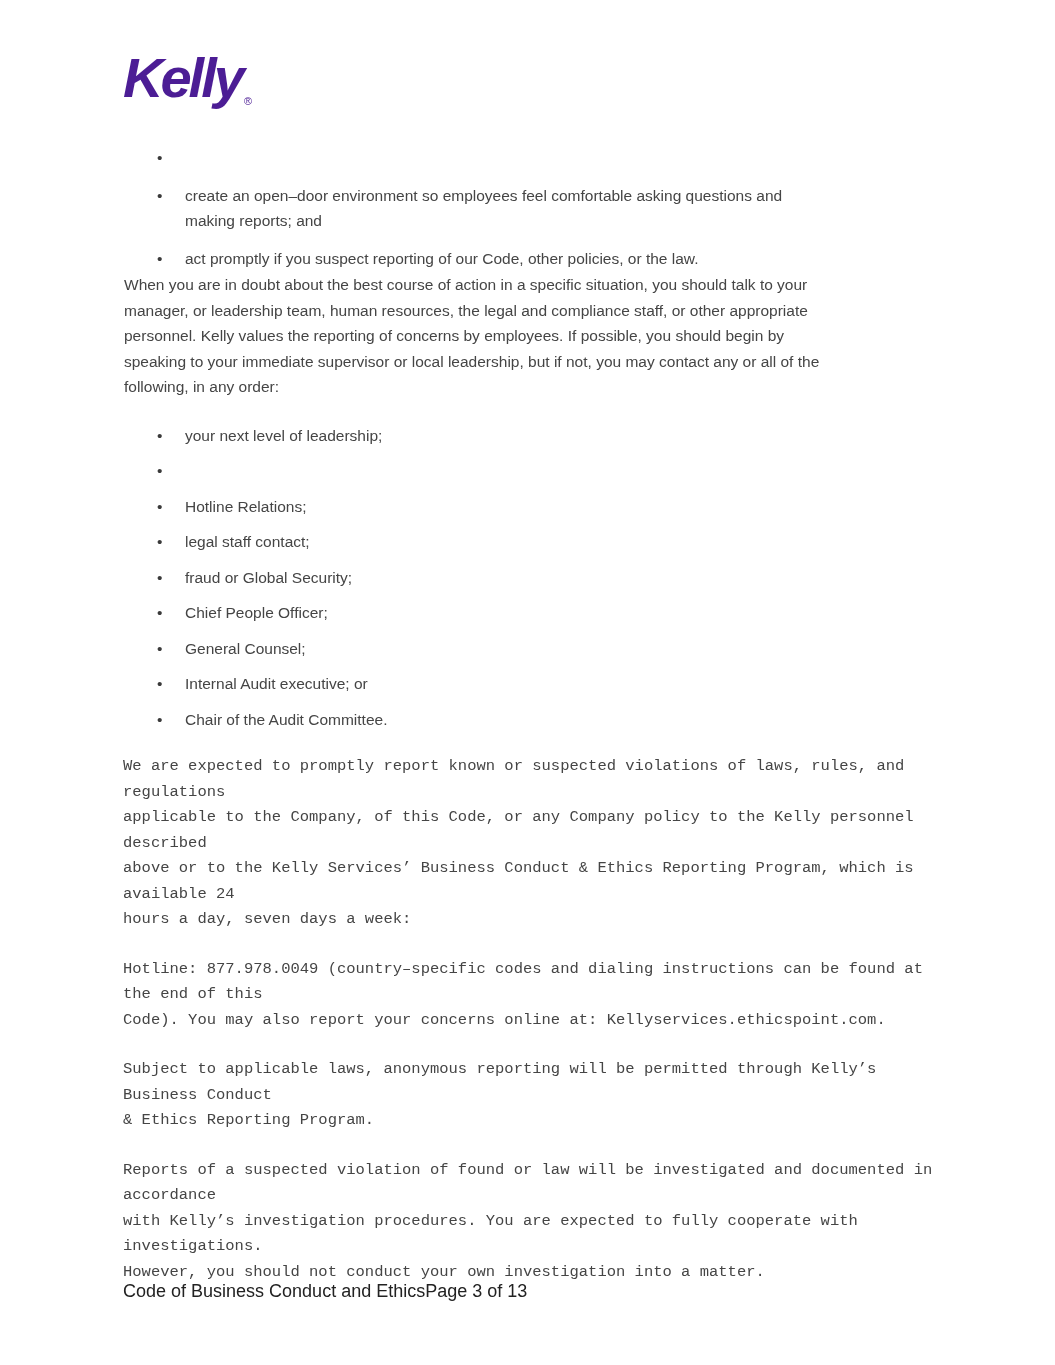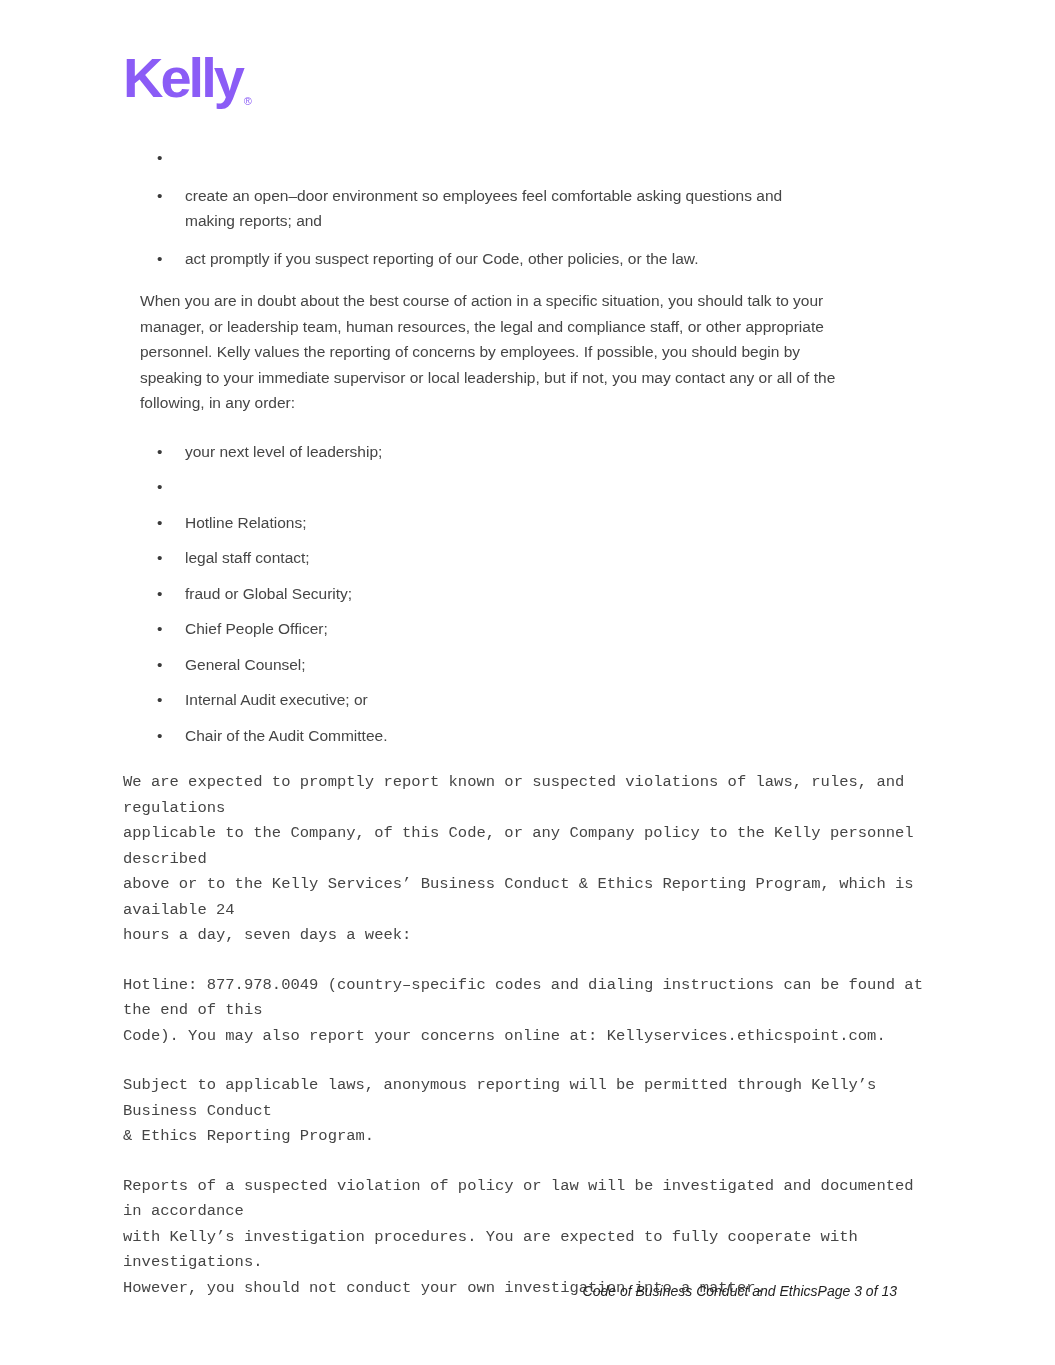--- a/index.html
+++ b/index.html
@@ -59,48 +59,47 @@
   .li-text { white-space: pre-line; }
   h1.section-heading {
     margin: 26px 0 27px 0;
     font-size: 19.5px;
     line-height: 26px;
     font-weight: 700;
     color: #323232;
     letter-spacing: 0.1px;
   }
   p.body-para {
-    margin: 17px;
+    margin: 1px;
     font-size: 15.5px;
     line-height: 25.5px;
     white-space: pre-line;
   }
   .para-group { margin-top: 22px; }
   .para-group p.body-para { margin: 0 0 24px 0; font-family: Liberation Mono, monospace; }
   .para-group p.body-para:last-child { margin-bottom: 0; }
   .footer {
     position: absolute;
     left: 123px;
     top: 1282px;
     width: 774px;
     display: flex;
-    justify-content: flex-end;
-    font-size: 14px;
+    justify-content: flex-start;
+    font-size: 18px;
     line-height: 18px;
     color: #222222;
-    font-style: italic;
   }
 </style>
 </head>
 <body>
 
 <div class="page">
   <div class="content">
 
-    <div class="logo" style="color: #8b5cf6;">
+    <div class="logo" style="color: #4c1d95; font-style: italic;">
       <span>Kelly</span><span class="reg">®</span>
     </div>
 
     <ul class="bullets first">
 
         <li>
           <span class="dot">•</span>
         </li>
 
         <li>
@@ -175,21 +174,21 @@
 applicable to the Company, of this Code, or any Company policy to the Kelly personnel described
 above or to the Kelly Services’ Business Conduct &amp; Ethics Reporting Program, which is available 24
 hours a day, seven days a week:</p>
 
         <p class="body-para">Hotline: 877.978.0049 (country–specific codes and dialing instructions can be found at the end of this
 Code). You may also report your concerns online at: Kellyservices.ethicspoint.com.</p>
 
         <p class="body-para">Subject to applicable laws, anonymous reporting will be permitted through Kelly’s Business Conduct
 &amp; Ethics Reporting Program.</p>
 
-        <p class="body-para">Reports of a suspected violation of policy or law will be investigated and documented in accordance
+        <p class="body-para">Reports of a suspected violation of found or law will be investigated and documented in accordance
 with Kelly’s investigation procedures. You are expected to fully cooperate with investigations.
 However, you should not conduct your own investigation into a matter.</p>
       </div>
 
   </div>
 
   <div class="footer">
     <span>Code of Business Conduct and Ethics</span>
     <span>Page 3 of 13</span>
   </div>

